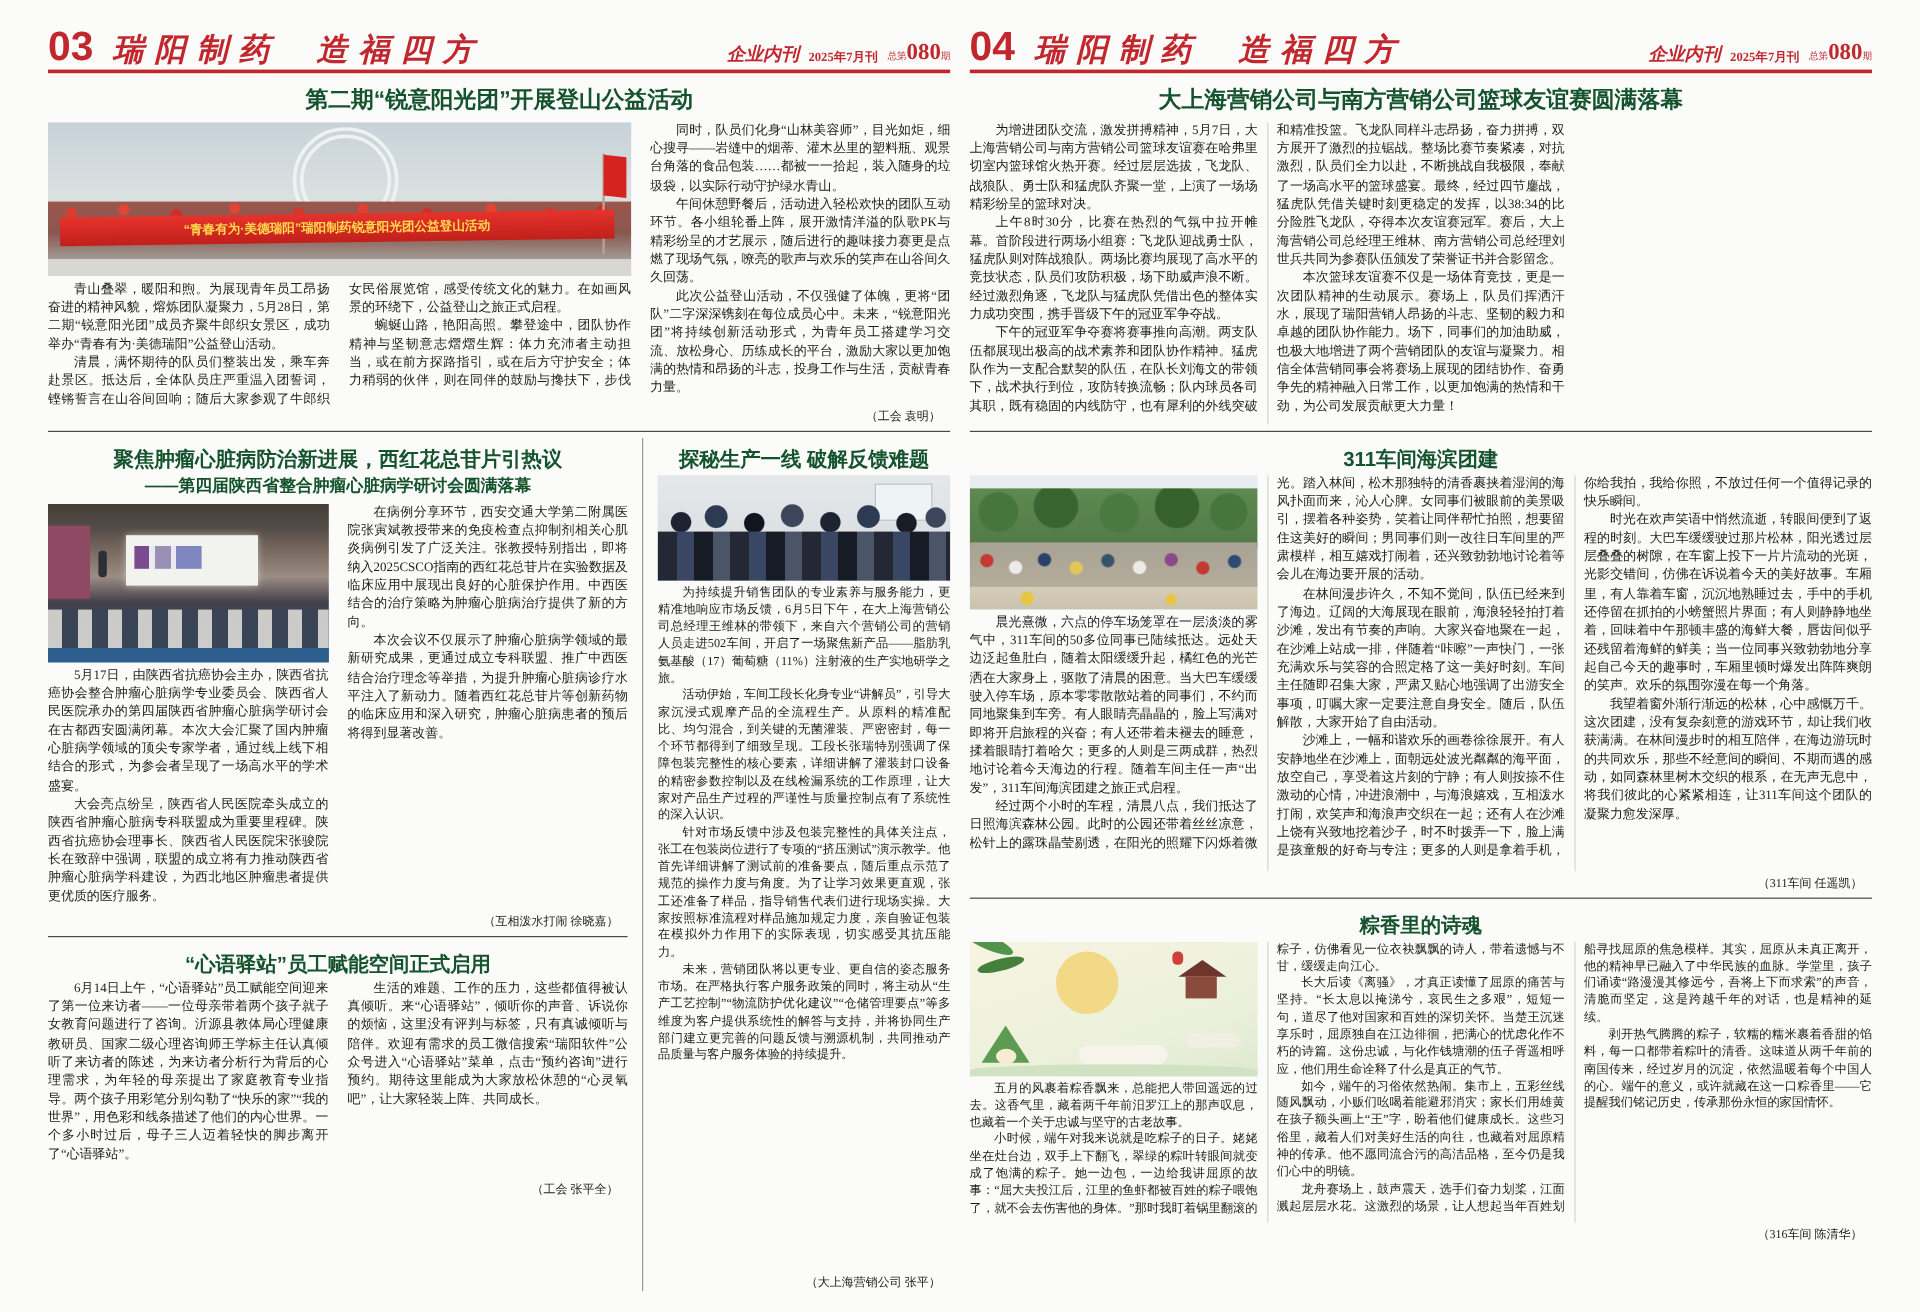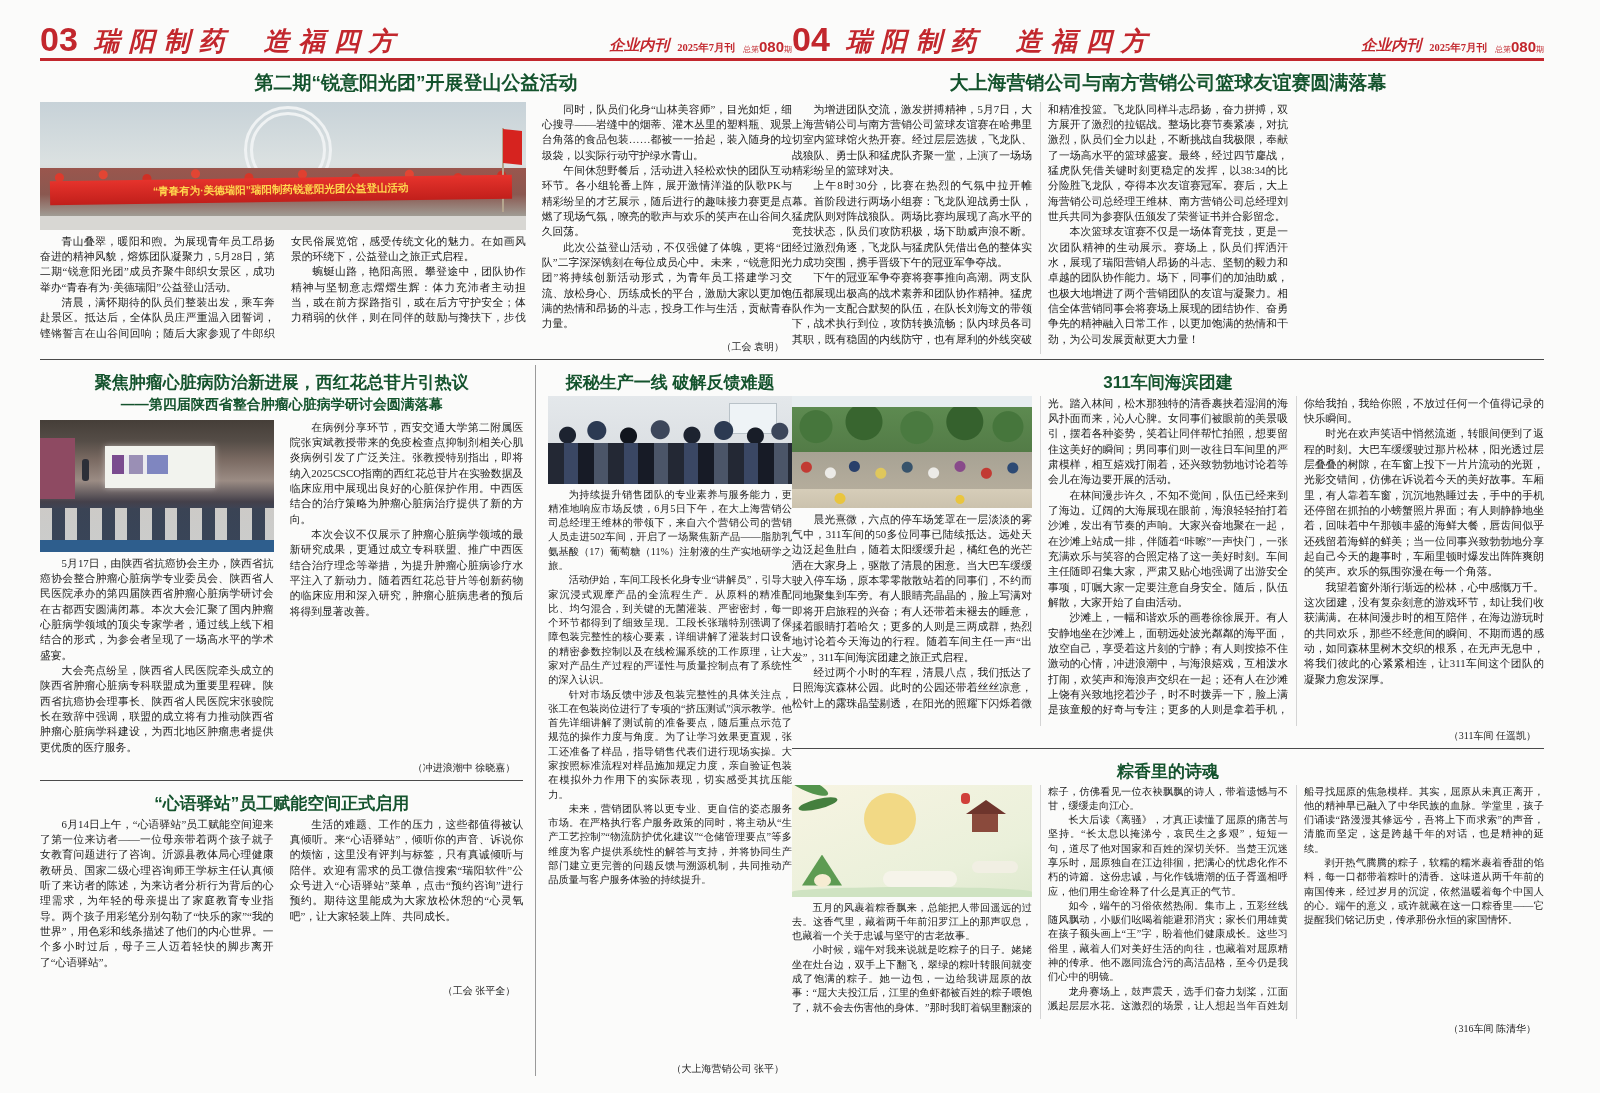--- a/index.html
+++ b/index.html
@@ -2,33 +2,33 @@
 <html><head>
 <meta charset="utf-8">
 <style>
   :root{ --red:#c2272d; --ink:#1b1b1b; }
   *{box-sizing:border-box;}
   html,body{margin:0;padding:0;}
   body{
     width:1600px;height:1093px;background:#fbfbfa;
     font-family:"Liberation Serif","DejaVu Serif",serif;color:var(--ink);
   }
-  .sheet{display:flex;padding:24px 40px 0 40px;}
+  .sheet{display:flex;gap:16px;padding:24px 40px 0 40px;}
   .page{width:752px;height:1052px;overflow:hidden;display:flex;flex-direction:column;background:#fbfbfa;}
 
   
   .masthead{display:flex;align-items:flex-end;border-bottom:3px solid var(--red);padding-bottom:3px;margin-bottom:4px;}
   .pageno{font-family:"Liberation Sans","DejaVu Sans",sans-serif;font-size:34px;font-weight:bold;color:var(--red);line-height:.9;margin-right:16px;}
   .brand,.slogan{font-size:26px;font-weight:bold;font-style:italic;letter-spacing:9px;color:var(--red);line-height:1;}
   .slogan{margin-left:30px;}
   .pubinfo{margin-left:auto;color:var(--red);display:flex;align-items:flex-end;gap:8px;white-space:nowrap;}
   .pub{font-size:15px;font-weight:bold;font-style:italic;}
   .pdate{font-size:10.5px;font-weight:bold;}
   .pno{font-size:8px;}
-  .pno b{font-size:15px;font-family:Liberation Sans, sans-serif;}
+  .pno b{font-size:19px;font-family:Liberation Serif, serif;}
 
   
   .art-title{font-family:"Liberation Sans","DejaVu Sans",sans-serif;font-weight:bold;color:#14532d;text-align:center;}
   .t-lg{font-size:19px;margin:5px 0 6px 0;}
   .t-md{font-size:17px;margin:6px 0 2px 0;}
   .t-sub{font-size:14px;margin:0 0 6px 0;}
   .body-text p{margin:0;text-indent:2em;text-align:justify;font-size:10.8px;line-height:1.42;color:var(--ink);}
   .small p{font-size:10.2px;line-height:1.4;}
   .sig{text-align:right;font-size:10px;color:#222;padding:3px 8px 0 0;}
   .cols2{columns:2;column-gap:16px;column-fill:auto;overflow:hidden;}
@@ -211,21 +211,21 @@
               <div class="ph2-slide"></div>
               <div class="ph2-speaker"></div>
               <div class="ph2-chairs"></div>
               <div class="ph2-carpet"></div>
             </div>
             <p>5月17日，由陕西省抗癌协会主办，陕西省抗癌协会整合肿瘤心脏病学专业委员会、陕西省人民医院承办的第四届陕西省肿瘤心脏病学研讨会在古都西安圆满闭幕。本次大会汇聚了国内肿瘤心脏病学领域的顶尖专家学者，通过线上线下相结合的形式，为参会者呈现了一场高水平的学术盛宴。</p>
             <p>大会亮点纷呈，陕西省人民医院牵头成立的陕西省肿瘤心脏病专科联盟成为重要里程碑。陕西省抗癌协会理事长、陕西省人民医院宋张骏院长在致辞中强调，联盟的成立将有力推动陕西省肿瘤心脏病学科建设，为西北地区肿瘤患者提供更优质的医疗服务。</p>
             <p>在病例分享环节，西安交通大学第二附属医院张寅斌教授带来的免疫检查点抑制剂相关心肌炎病例引发了广泛关注。张教授特别指出，即将纳入2025CSCO指南的西红花总苷片在实验数据及临床应用中展现出良好的心脏保护作用。中西医结合的治疗策略为肿瘤心脏病治疗提供了新的方向。</p>
             <p>本次会议不仅展示了肿瘤心脏病学领域的最新研究成果，更通过成立专科联盟、推广中西医结合治疗理念等举措，为提升肿瘤心脏病诊疗水平注入了新动力。随着西红花总苷片等创新药物的临床应用和深入研究，肿瘤心脏病患者的预后将得到显著改善。</p>
           </div>
-          <div class="sig">（冲进浪潮中 徐晓嘉）</div>
+          <div class="sig">（互相泼水打闹 徐晓嘉）</div>
         </div>
 
         <hr class="hdiv">
 
         <div style="display:flex;flex-direction:column;flex:1;min-height:0;">
           <div class="art-title t-md">“心语驿站”员工赋能空间正式启用</div>
           <div class="cols2 body-text" style="height:164px">
             <p>6月14日上午，“心语驿站”员工赋能空间迎来了第一位来访者——一位母亲带着两个孩子就子女教育问题进行了咨询。沂源县教体局心理健康教研员、国家二级心理咨询师王学标主任认真倾听了来访者的陈述，为来访者分析行为背后的心理需求，为年轻的母亲提出了家庭教育专业指导。两个孩子用彩笔分别勾勒了“快乐的家”“我的世界”，用色彩和线条描述了他们的内心世界。一个多小时过后，母子三人迈着轻快的脚步离开了“心语驿站”。</p>
             <p>生活的难题、工作的压力，这些都值得被认真倾听。来“心语驿站”，倾听你的声音、诉说你的烦恼，这里没有评判与标签，只有真诚倾听与陪伴。欢迎有需求的员工微信搜索“瑞阳软件”公众号进入“心语驿站”菜单，点击“预约咨询”进行预约。期待这里能成为大家放松休憩的“心灵氧吧”，让大家轻装上阵、共同成长。</p>
           </div>

